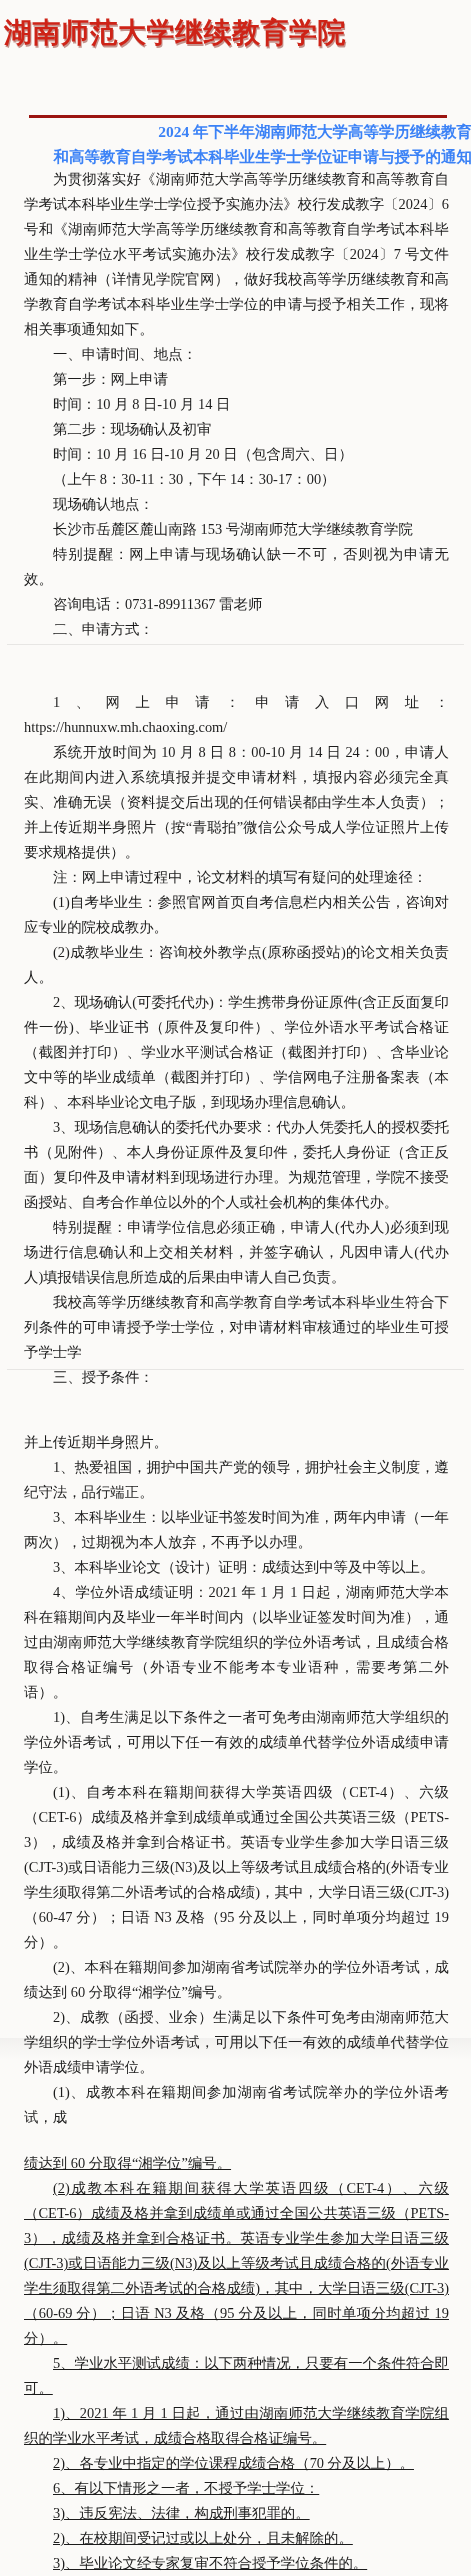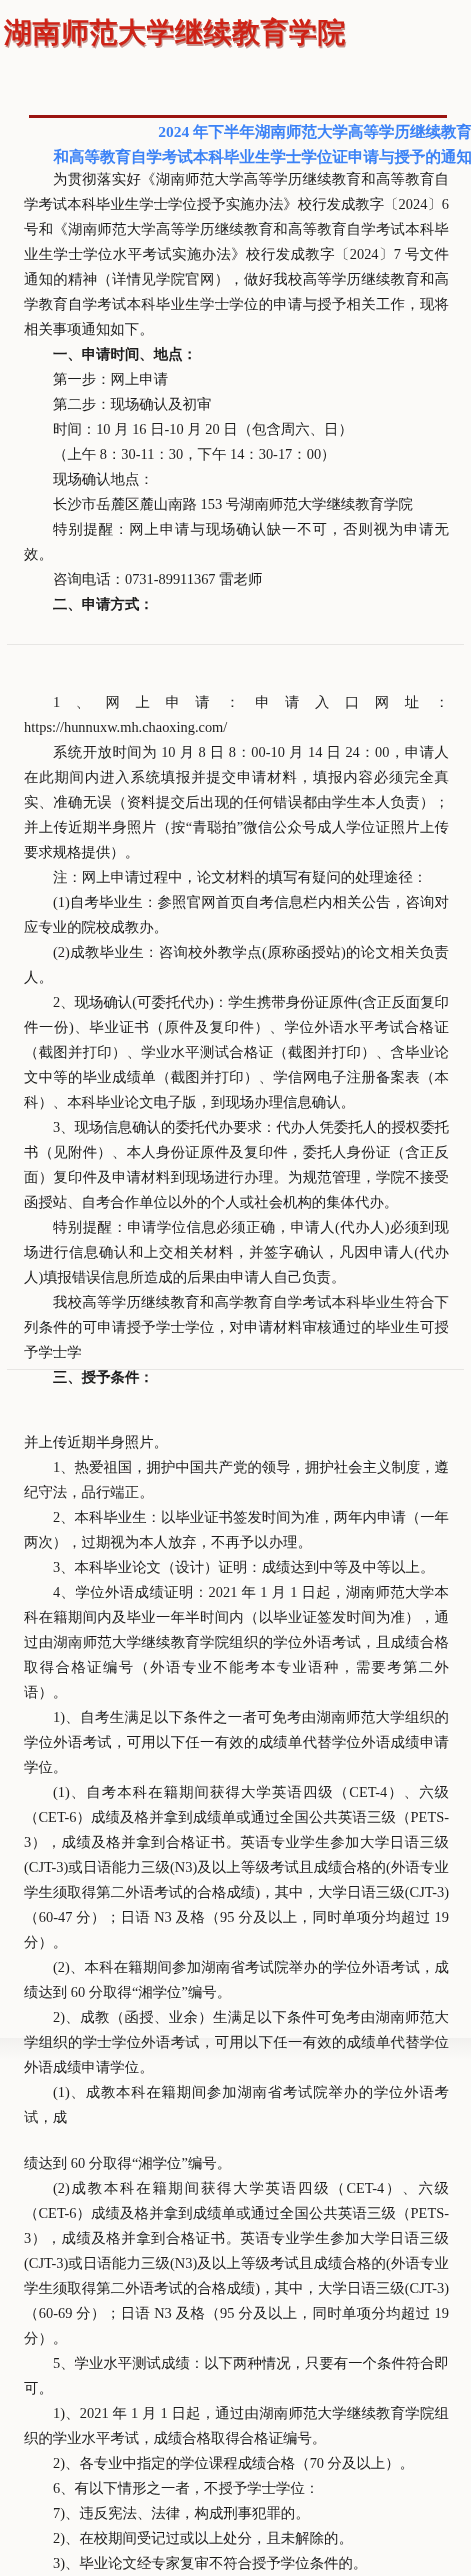--- a/index.html
+++ b/index.html
@@ -8,21 +8,21 @@
   .doc-title{position:absolute;top:14.4px;left:4px;width:100%;text-align:left;
        font-size:28px;font-weight:bold;color:#ce2317;letter-spacing:0.5px;
        text-shadow:1px 1.5px 0.5px rgba(130,22,12,.45);white-space:nowrap;}
   .red-rule{position:absolute;top:115px;left:29px;width:418px;height:2.6px;background:#9b1410;}
   .headings{position:absolute;top:119px;left:0;width:100%;text-align:right;
        font-weight:bold;font-size:15.5px;line-height:25px;color:#3b82f6;}
   .page{position:absolute;left:24px;width:425px;font-size:14.4px;line-height:25px;
        text-align:justify;text-justify:inter-ideograph;}
   .para{margin:0;text-indent:29px;}
   .para.flush{text-indent:0;}
-  .sec-title{font-weight:bold;}
+  .sec-title{font-weight:normal;}
   .bold{font-weight:normal;}
   .pbreak{position:absolute;left:7.2px;width:457px;height:1px;background:rgba(60,60,60,.10);}
   .pband{position:absolute;left:0;width:472px;height:21.6px;
        background:linear-gradient(rgba(90,90,90,.06),rgba(90,90,90,0));}
 </style>
 </head>
 <body>
 
 <div class="doc">
 
@@ -31,20 +31,21 @@
 
   <div class="headings">
     <div>2024 年下半年湖南师范大学高等学历继续教育</div>
     <div>和高等教育自学考试本科毕业生学士学位证申请与授予的通知</div>
   </div>
 
   <section class="page" style="top:167px;">
     <p class="para">为贯彻落实好《湖南师范大学高等学历继续教育和高等教育自学考试本科毕业生学士学位授予实施办法》校行发成教字〔2024〕6 号和《湖南师范大学高等学历继续教育和高等教育自学考试本科毕业生学士学位水平考试实施办法》校行发成教字〔2024〕7 号文件通知的精神（详情见学院官网），做好我校高等学历继续教育和高学教育自学考试本科毕业生学士学位的申请与授予相关工作，现将相关事项通知如下。</p>
     <p class="para sec-title">一、申请时间、地点：</p>
     <p class="para">第一步：网上申请</p>
+    <p class="para">时间：10 月 8 日-10 月 14 日</p>
     <p class="para">第二步：现场确认及初审</p>
     <p class="para">时间：10 月 16 日-10 月 20 日（包含周六、日）</p>
     <p class="para">（上午 8：30-11：30，下午 14：30-17：00）</p>
     <p class="para">现场确认地点：</p>
     <p class="para">长沙市岳麓区麓山南路 153 号湖南师范大学继续教育学院</p>
     <p class="para"><span class="bold">特别提醒：</span><span>网上申请与现场确认缺一不可，否则视为申请无效。</span></p>
     <p class="para">咨询电话：0731-89911367 雷老师</p>
     <p class="para sec-title">二、申请方式：</p>
   </section>
 
@@ -61,39 +62,39 @@
     <p class="para"><span class="bold">特别提醒：</span><span>申请学位信息必须正确，申请人(代办人)必须到现场进行信息确认和上交相关材料，并签字确认，凡因申请人(代办人)填报错误信息所造成的后果由申请人自己负责。</span></p>
     <p class="para">我校高等学历继续教育和高学教育自学考试本科毕业生符合下列条件的可申请授予学士学位，对申请材料审核通过的毕业生可授予学士学</p>
     <p class="para sec-title">三、授予条件：</p>
   </section>
 
   <div class="pbreak" style="top:1369px;"></div>
 
   <section class="page" style="top:1430px;">
     <p class="para flush">并上传近期半身照片。</p>
     <p class="para">1、热爱祖国，拥护中国共产党的领导，拥护社会主义制度，遵纪守法，品行端正。</p>
-    <p class="para">2、本科毕业生：以毕业证书签发时间为准，两年内申请（一年两次），过期视为本人放弃，不再予以办理。</p>
+    <p class="para">3、本科毕业生：以毕业证书签发时间为准，两年内申请（一年两次），过期视为本人放弃，不再予以办理。</p>
     <p class="para">3、本科毕业论文（设计）证明：成绩达到中等及中等以上。</p>
     <p class="para">4、学位外语成绩证明：2021 年 1 月 1 日起，湖南师范大学本科在籍期间内及毕业一年半时间内（以毕业证签发时间为准），通过由湖南师范大学继续教育学院组织的学位外语考试，且成绩合格取得合格证编号（外语专业不能考本专业语种，需要考第二外语）。</p>
     <p class="para">1)、自考生满足以下条件之一者可免考由湖南师范大学组织的学位外语考试，可用以下任一有效的成绩单代替学位外语成绩申请学位。</p>
     <p class="para">(1)、自考本科在籍期间获得大学英语四级（CET-4）、六级（CET-6）成绩及格并拿到成绩单或通过全国公共英语三级（PETS-3），成绩及格并拿到合格证书。英语专业学生参加大学日语三级(CJT-3)或日语能力三级(N3)及以上等级考试且成绩合格的(外语专业学生须取得第二外语考试的合格成绩)，其中，大学日语三级(CJT-3)（60-47 分）；日语 N3 及格（95 分及以上，同时单项分均超过 19 分）。</p>
     <p class="para">(2)、本科在籍期间参加湖南省考试院举办的学位外语考试，成绩达到 60 分取得“湘学位”编号。</p>
     <p class="para">2)、成教（函授、业余）生满足以下条件可免考由湖南师范大学组织的学士学位外语考试，可用以下任一有效的成绩单代替学位外语成绩申请学位。</p>
     <p class="para">(1)、成教本科在籍期间参加湖南省考试院举办的学位外语考试，成</p>
   </section>
 
   <div class="pband" style="top:2038px;"></div>
 
-  <section class="page" style="top:2151px;">
+  <section class="page" style="top:2151px;text-decoration:underline;">
     <p class="para flush">绩达到 60 分取得“湘学位”编号。</p>
     <p class="para">(2)成教本科在籍期间获得大学英语四级（CET-4）、六级（CET-6）成绩及格并拿到成绩单或通过全国公共英语三级（PETS-3），成绩及格并拿到合格证书。英语专业学生参加大学日语三级(CJT-3)或日语能力三级(N3)及以上等级考试且成绩合格的(外语专业学生须取得第二外语考试的合格成绩)，其中，大学日语三级(CJT-3)（60-69 分）；日语 N3 及格（95 分及以上，同时单项分均超过 19 分）。</p>
     <p class="para">5、学业水平测试成绩：以下两种情况，只要有一个条件符合即可。</p>
     <p class="para">1)、2021 年 1 月 1 日起，通过由湖南师范大学继续教育学院组织的学业水平考试，成绩合格取得合格证编号。</p>
     <p class="para">2)、各专业中指定的学位课程成绩合格（70 分及以上）。</p>
     <p class="para">6、有以下情形之一者，不授予学士学位：</p>
-    <p class="para">7)、违反宪法、法律，构成刑事犯罪的。</p>
+    <p class="para">3)、违反宪法、法律，构成刑事犯罪的。</p>
     <p class="para">2)、在校期间受记过或以上处分，且未解除的。</p>
     <p class="para">3)、毕业论文经专家复审不符合授予学位条件的。</p>
 
   </section>
 
 </div>
 
 
 </body></html>

